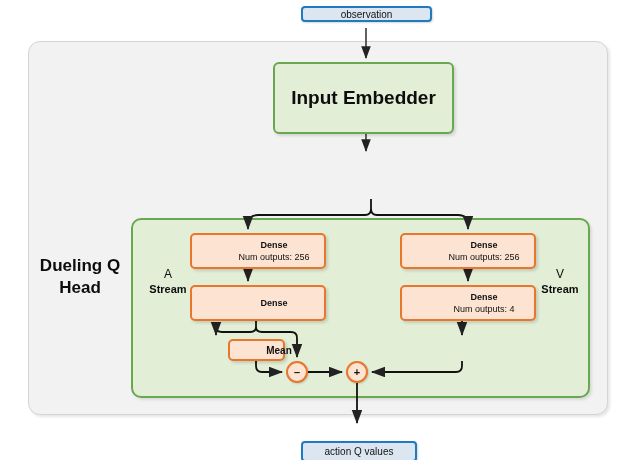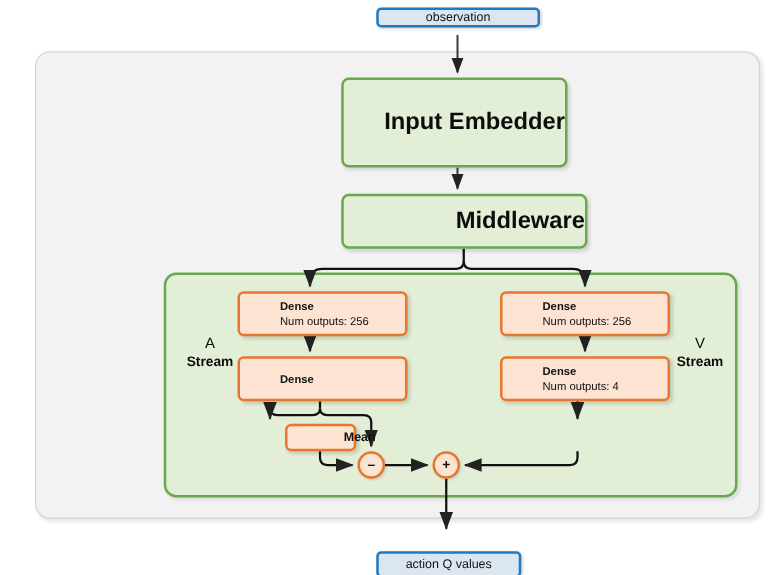--- a/index.html
+++ b/index.html
@@ -53,36 +53,37 @@
   .io-observation { left: 301px; top: 6px; width: 131px; height: 16px; }
   .io-output { left: 301px; top: 427px; width: 116px; height: 21px; margin-top: 14px; }
 
   
   .module-box {
     background: #e2eed6;
     border: 2px solid #6aa84f;
     border-radius: 6px;
     display: flex;
     align-items: center;
-    justify-content: flex-end;
+    justify-content: center;
     font-size: 19px;
     font-weight: bold;
     color: #0d0d0d;
     box-shadow: 2px 2px 3px rgba(0,0,0,0.13);
   }
   .box-embedder { left: 273px; top: 62px; width: 181px; height: 72px; }
   .box-middleware { left: 273px; top: 155px; width: 197px; height: 44px; }
 
   
   .layer-box {
     background: #fce3d2;
     border: 2px solid #e8762c;
     border-radius: 5px;
     display: flex;
     flex-direction: column;
+    align-items: center;
     justify-content: center;
     color: #111111;
     box-shadow: 2px 2px 3px rgba(0,0,0,0.14);
     padding-left: 32px;
   }
   .layer-title { font-size: 9px; font-weight: bold; line-height: 11px; }
   .layer-sub { font-size: 9px; line-height: 12px; }
   .dense-a1 { left: 190px; top: 233px; width: 136px; height: 36px; }
   .dense-a2 { left: 190px; top: 285px; width: 136px; height: 36px; }
   .dense-v1 { left: 400px; top: 233px; width: 136px; height: 36px; }
@@ -177,24 +178,24 @@
   </svg>
 
   <div class="abs io-box io-observation">
     <span>observation</span>
   </div>
 
   <div class="abs module-box box-embedder">
     <span>Input Embedder</span>
   </div>
 
-  <div class="abs module-box box-middleware">
-    <span>Middleware</span>
-  </div>
-
+
+  <div class="abs label-head">
+    <span>Dueling Q Head</span>
+  </div>
 
   <div class="abs label-stream label-a">
     <span class="stream-letter">A</span><br>
     <span>Stream</span>
   </div>
 
   <div class="abs label-stream label-v">
     <span class="stream-letter">V</span><br>
     <span>Stream</span>
   </div>

